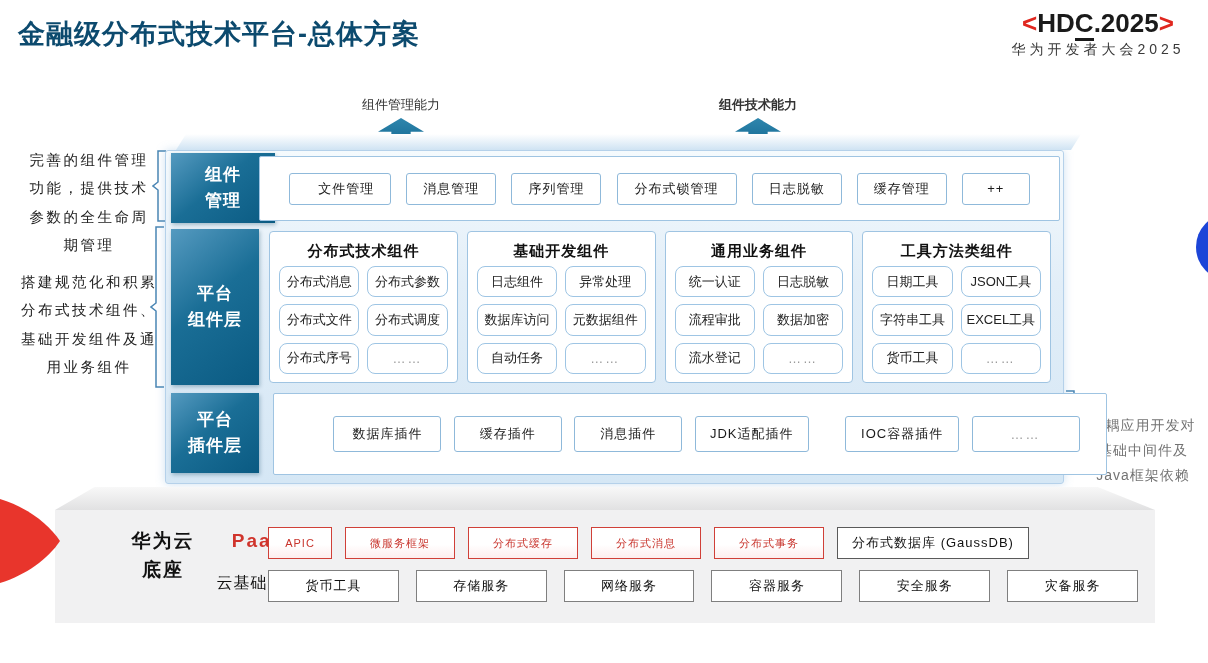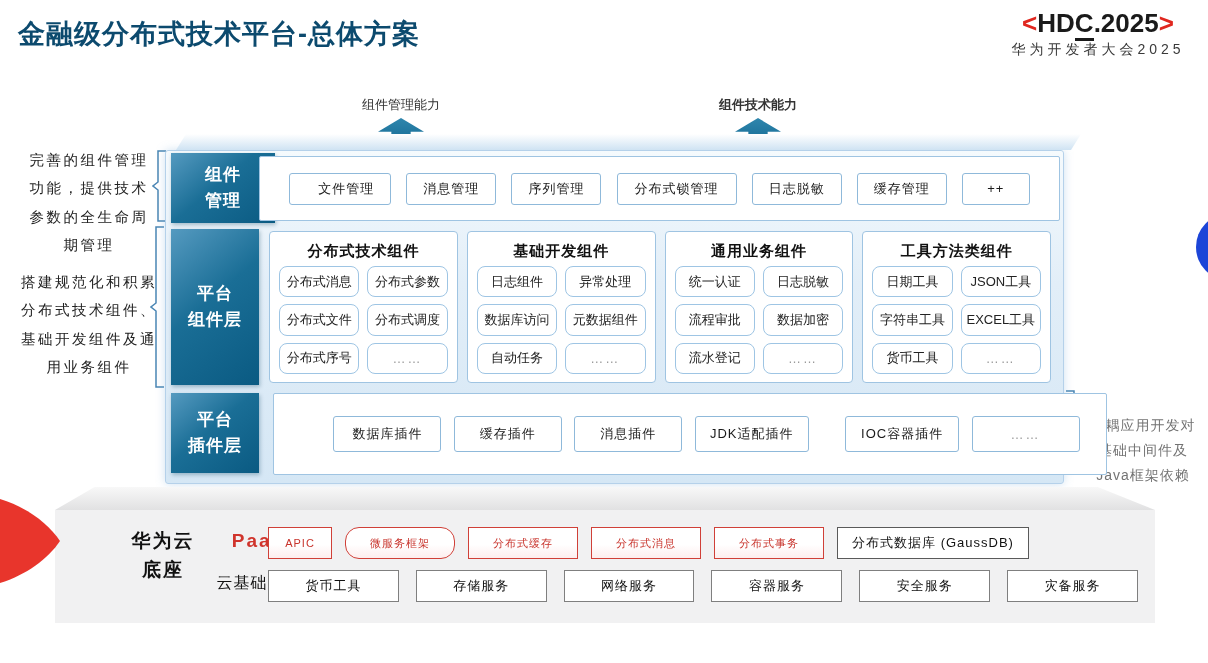--- a/index.html
+++ b/index.html
@@ -207,21 +207,21 @@
   <div class="slab-top"></div>
   <div class="slab">
     <div class="hw-label">
       <div>华为云</div>
       <div>底座</div>
     </div>
 
     <div class="paas-label">PaaS</div>
     <div class="paas-row">
       <div class="rbox" style="width:62px;">APIC</div>
-      <div class="rbox" style="width:108px;border-radius:14px;">微服务框架</div>
+      <div class="rbox" style="width:108px;">微服务框架</div>
       <div class="rbox" style="width:108px;">分布式缓存</div>
       <div class="rbox" style="width:108px;">分布式消息</div>
       <div class="rbox" style="width:108px;">分布式事务</div>
       <div class="kbox" style="width:190px;">分布式数据库 (GaussDB)</div>
     </div>
 
     <div class="cloud-label">云基础服务</div>
     <div class="cloud-row">
       <div class="gbox">货币工具</div>
       <div class="gbox">存储服务</div>

